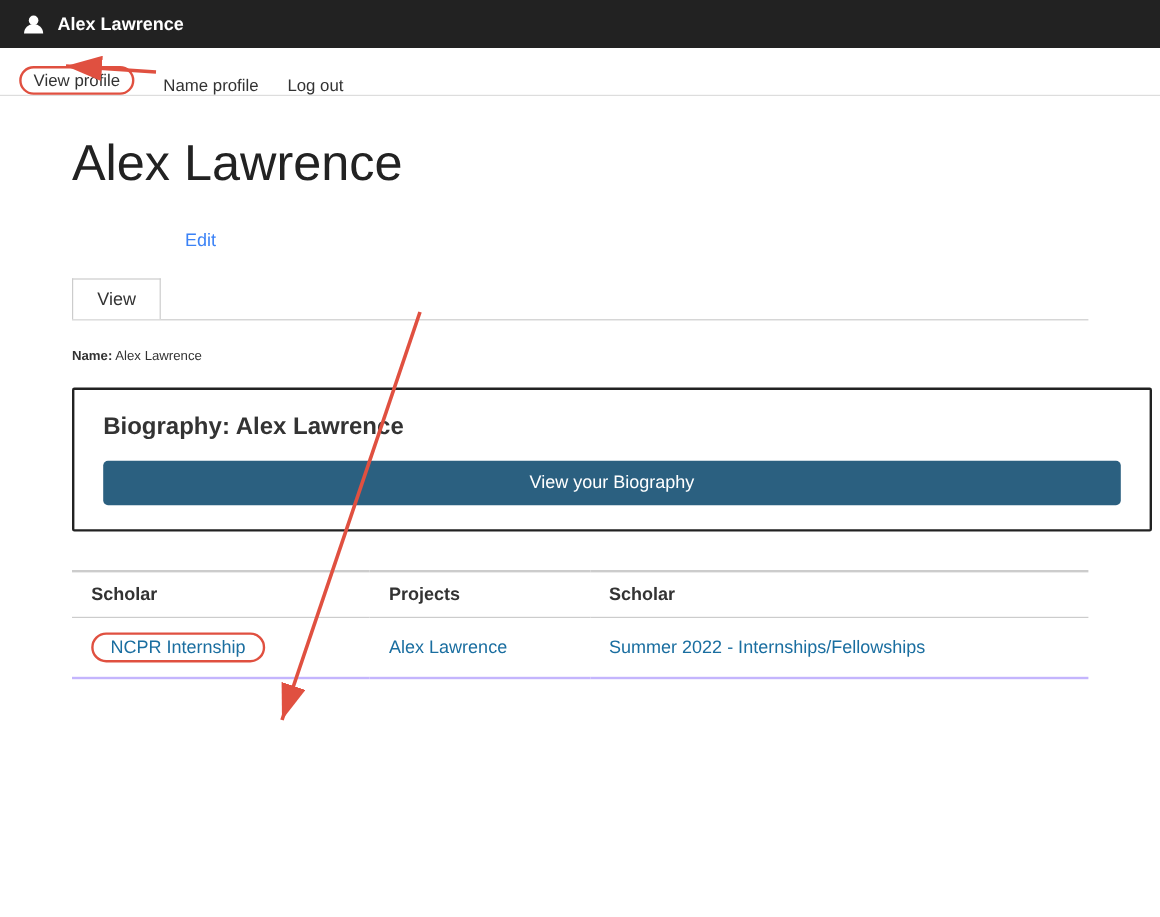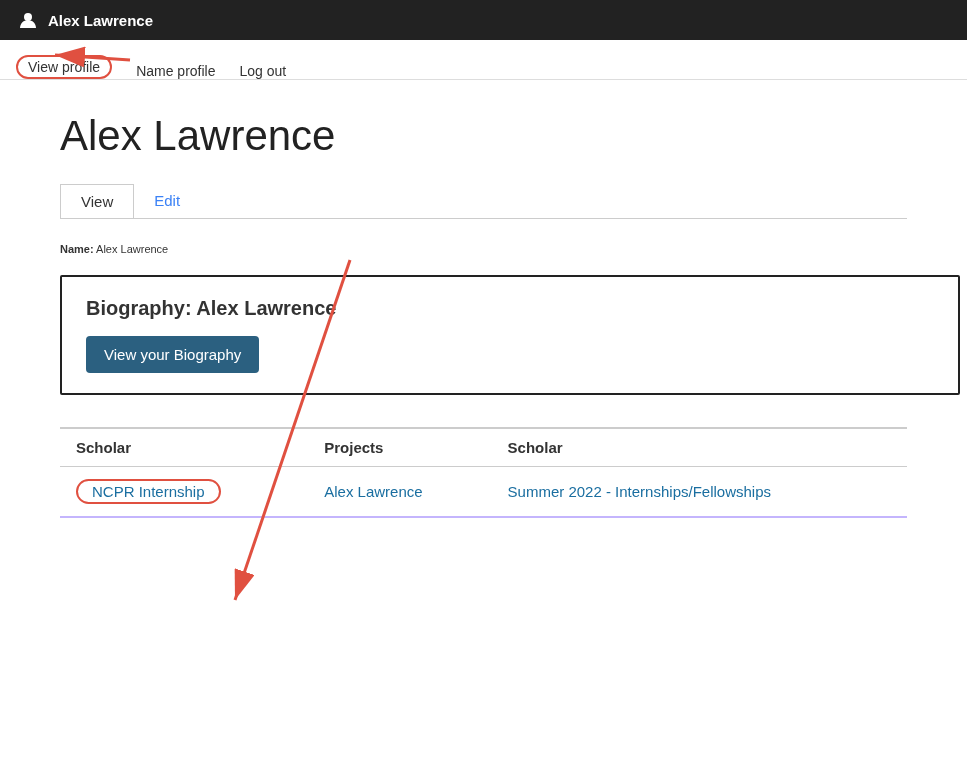--- a/index.html
+++ b/index.html
@@ -77,20 +77,21 @@
       cursor: pointer;
       border: 1px solid #ccc;
       border-bottom: none;
       background: #fff;
       color: #333;
     }
     .tab.active {
       background: #fff;
       color: #333;
       font-weight: 500;
+      margin-top: 48px;
     }
     .tab.link-tab {
       border: none;
       color: #3b82f6;
       background: transparent;
     }
 
     
     .field-row {
       font-size: 11px;
@@ -112,20 +113,21 @@
       max-width: 900px;
     }
     .biography-title {
       font-size: 20px;
       font-weight: 700;
       margin-bottom: 16px;
     }
     .bio-buttons {
       display: flex;
       gap: 12px;
+      flex-direction: column;
     }
     .bio-btn {
       background: #2b6080;
       color: #fff;
       border: none;
       border-radius: 4px;
       padding: 10px 18px;
       font-size: 15px;
       cursor: pointer;
     }

